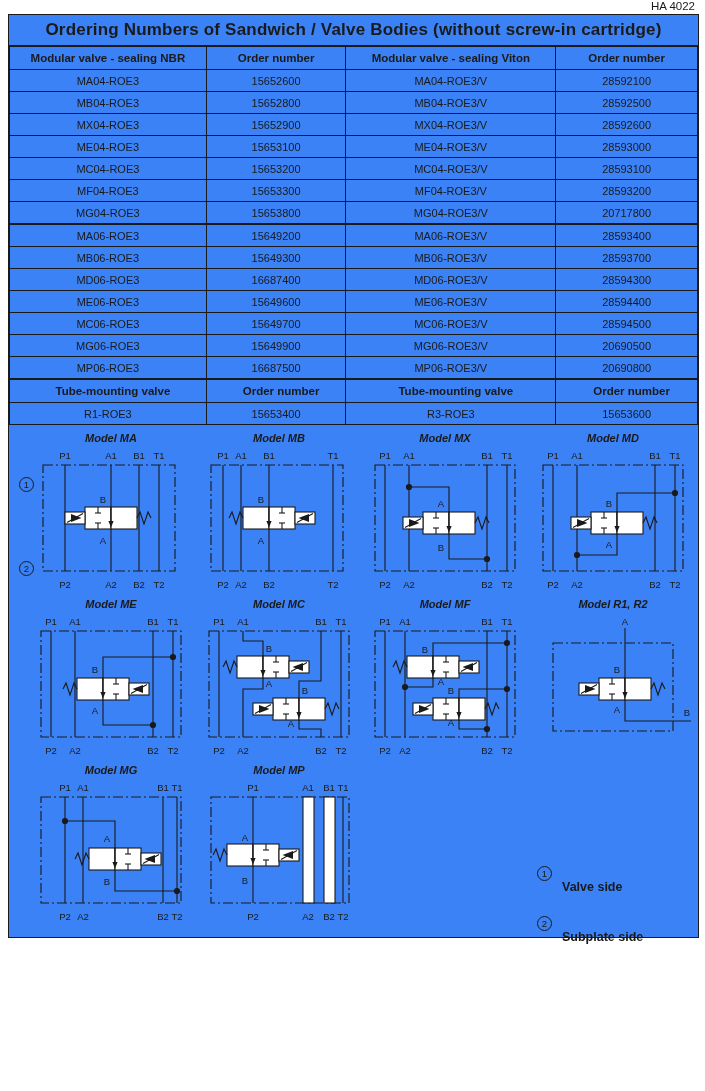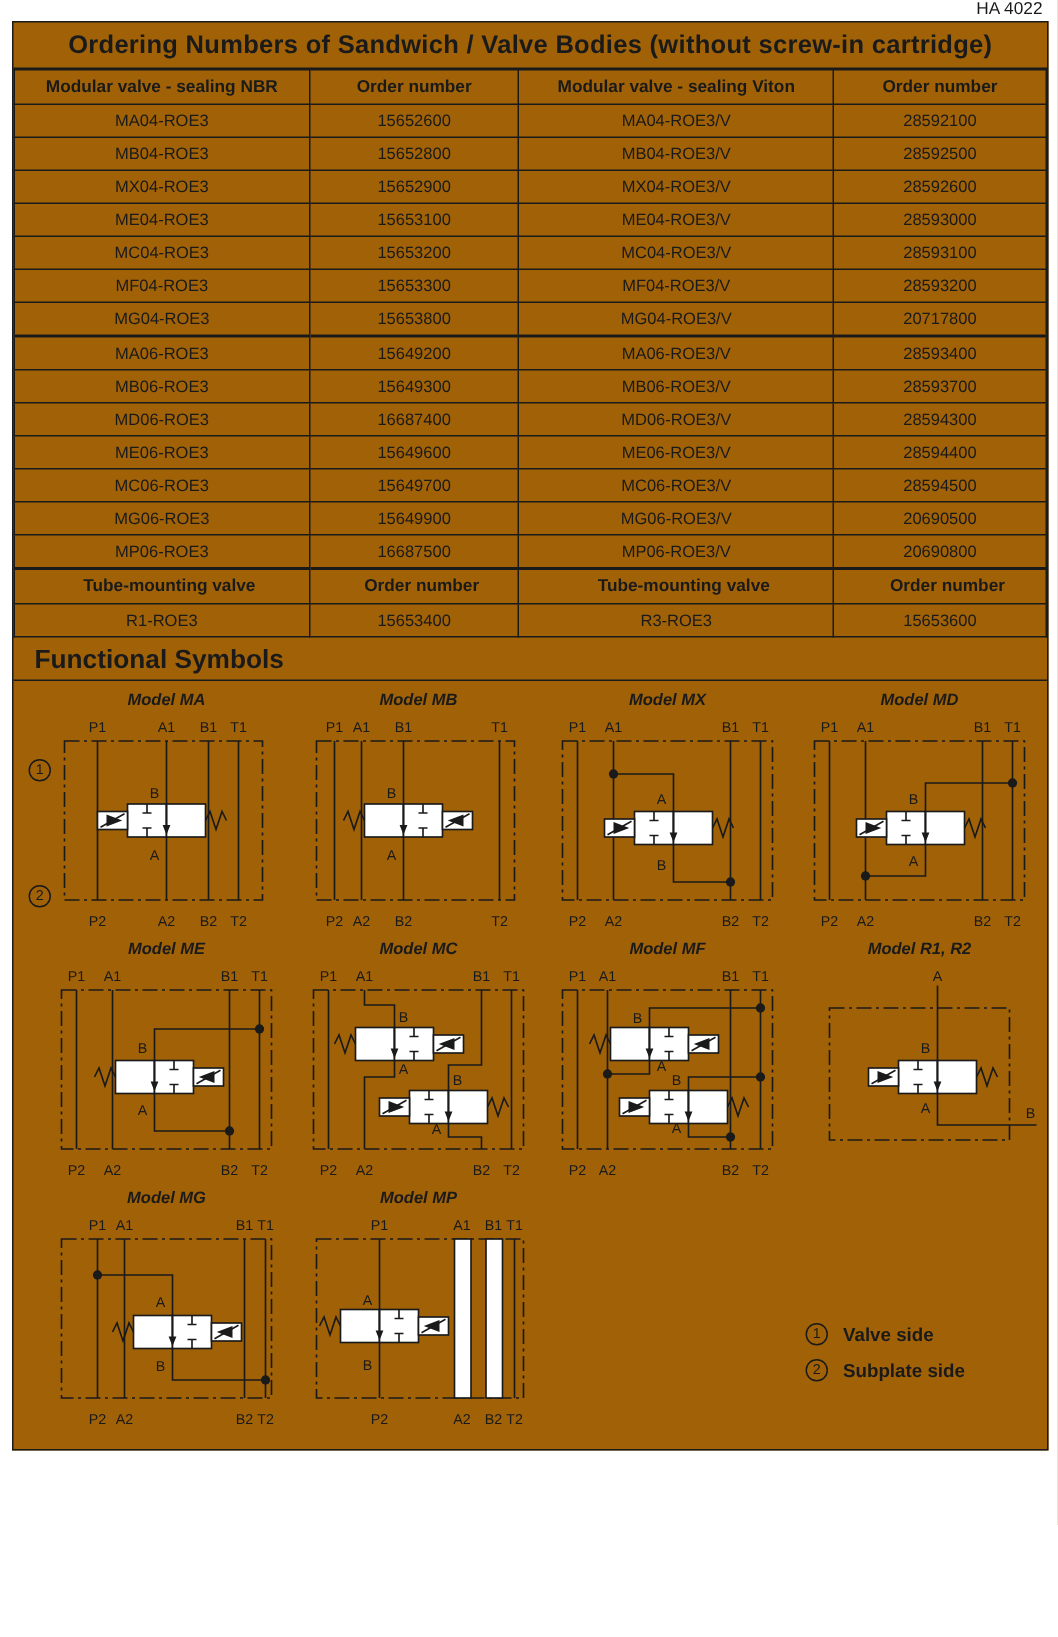--- a/index.html
+++ b/index.html
@@ -1,19 +1,19 @@
 <!DOCTYPE html>
 <html><head>
 <meta charset="utf-8">
 <style>
   html,body{margin:0;padding:0;background:#fff;}
   .page{position:relative;width:705px;height:1091px;background:#fff;overflow:hidden;
         font-family:"Liberation Sans",sans-serif;color:#1a1a1a;}
   .doc-code{position:absolute;top:0px;right:10px;font-size:11.5px;}
-  .outer-box{position:absolute;left:8px;top:14px;width:689px;border:1.5px solid #1a1a1a;background:#a16207;}
+  .outer-box{position:absolute;left:8px;top:14px;width:689px;border:1.5px solid #1a1a1a;background:#3b82f6;}
   .title-box{height:30px;line-height:30px;text-align:center;font-weight:bold;font-size:17px;
              border-bottom:1.5px solid #1a1a1a;letter-spacing:.2px;}
   table.otable{border-collapse:collapse;width:100%;table-layout:fixed;}
   table.otable td{border:1px solid #1a1a1a;height:21px;text-align:center;font-size:11px;padding:0;}
   table.otable tr.hdr td{font-weight:bold;height:22px;font-size:11.5px;}
   table.otable tr.grp-end td{border-bottom-width:2px;}
   table.otable tr.tube-hdr td{border-top-width:2px;padding-left:10px;}
   .fs-heading{height:28px;line-height:28px;font-weight:bold;font-size:17.5px;padding-left:14px;
               border-bottom:1.5px solid #1a1a1a;}
   .symbols-area{position:relative;height:512px;}
@@ -22,21 +22,21 @@
   svg .ln{stroke:#1a1a1a;stroke-width:1.1;fill:none;}
   svg .vb{stroke:#1a1a1a;stroke-width:1.1;fill:#fff;}
   svg .frame{stroke:#1a1a1a;stroke-width:1.1;fill:none;stroke-dasharray:10 3 2 3;}
   svg .dot{fill:#1a1a1a;}
   svg text{font-family:"Liberation Sans",sans-serif;font-size:9.5px;fill:#1a1a1a;}
   .circ{display:inline-flex;align-items:center;justify-content:center;width:15px;height:15px;
         border:1.2px solid #1a1a1a;border-radius:50%;font-size:9.5px;box-sizing:border-box;}
   .side-marker{position:absolute;left:10px;}
   .legend{position:absolute;left:528px;top:428px;}
   .legend-row{display:flex;align-items:center;gap:10px;margin-bottom:9px;}
-  .legend-label{font-weight:bold;font-size:12.5px;}
+  .legend-label{font-weight:bold;font-size:12.5px;margin-top:27px;}
   .footer{position:absolute;top:1066px;right:10px;display:flex;align-items:center;margin-top:32px;}
   .logo{display:grid;grid-template-columns:auto auto;grid-gap:1px 2px;align-items:center;}
   .logo .t{font-weight:bold;font-size:8.5px;letter-spacing:.8px;line-height:8px;}
   .logo .t2{justify-self:end;}
   .blk{width:18px;height:8px;}
   .pagenum{font-size:14px;}
 </style>
 </head>
 <body>
 
@@ -152,21 +152,20 @@
           </tr>
           <tr>
             <td>R1-ROE3</td>
             <td>15653400</td>
             <td>R3-ROE3</td>
             <td>15653600</td>
           </tr>
         </tbody>
     </table>
 
-    <div class="fs-heading">Functional Symbols</div>
 
     <div class="symbols-area" id="symbols-area">
       <div class="legend" id="legend">
           <div class="legend-row">
             <span class="circ">1</span>
             <span class="legend-label">Valve side</span>
           </div>
           <div class="legend-row">
             <span class="circ">2</span>
             <span class="legend-label">Subplate side</span>

